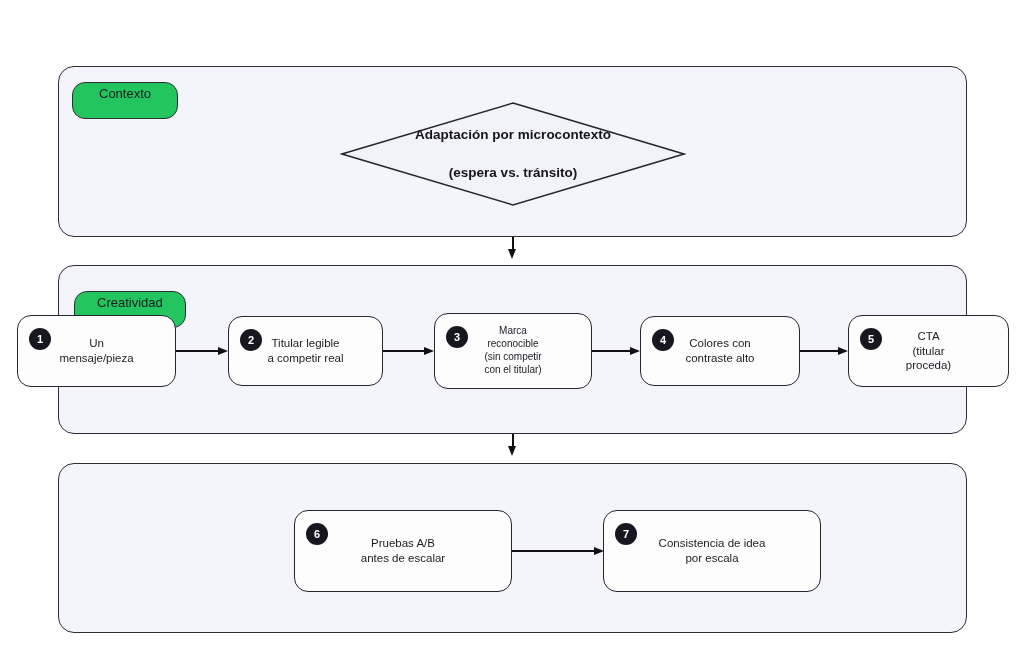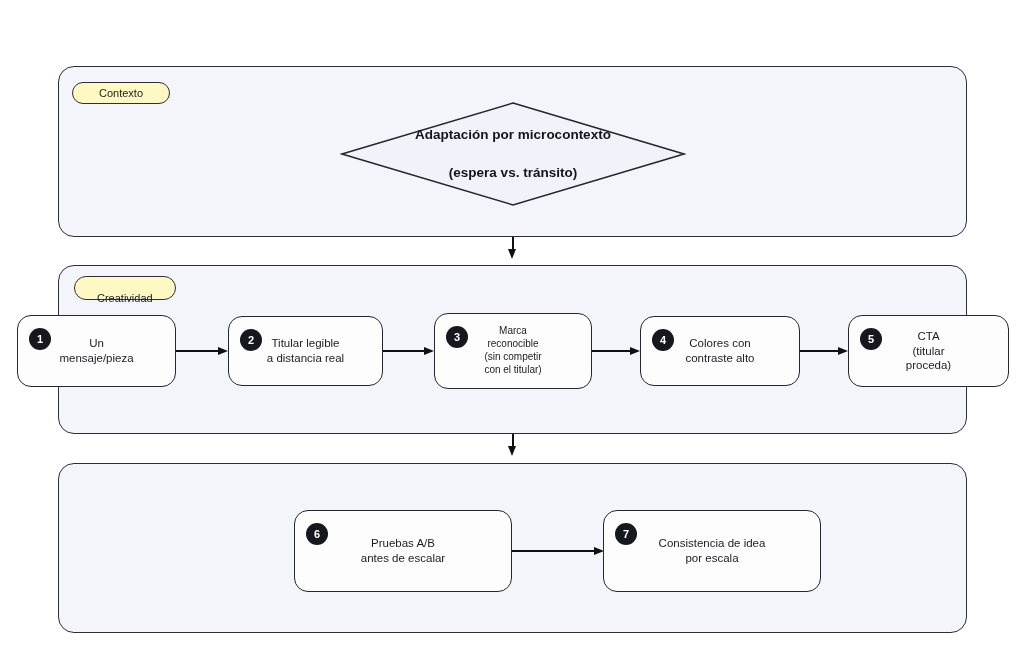--- a/index.html
+++ b/index.html
@@ -14,26 +14,26 @@
   }
   .section {
     position: absolute;
     background: #f4f5fa;
     border: 1.5px solid #2e2e38;
     border-radius: 16px;
     box-sizing: border-box;
   }
   .pill {
     position: absolute;
-    background: #fef9c3;
+    background: #22c55e;
     border: 1.4px solid #2e2e38;
     border-radius: 13px;
-    height: 22px;
+    height: 37px;
     line-height: 21px;
-    font-size: 11px;
+    font-size: 13px;
     padding: 0 26px;
     box-sizing: border-box;
     white-space: nowrap;
     color: #1b1b22;
     z-index: 3;
   }
   .node {
     position: absolute;
     background: #fdfdfe;
     border: 1.5px solid #26262e;
@@ -101,21 +101,21 @@
 </head>
 <body>
 
 <div id="canvas">
 
   <div class="section" style="left:58px; top:66px; width:909px; height:171px;"></div>
   <div class="section" style="left:58px; top:265px; width:909px; height:169px;"></div>
   <div class="section" style="left:58px; top:463px; width:909px; height:170px;"></div>
 
   <div class="pill" style="left:72px; top:82px;">Contexto</div>
-  <div class="pill" style="left:74px; top:276px; padding:11px 22px;">Creatividad</div>
+  <div class="pill" style="left:74px; top:291px; padding:0 22px;">Creatividad</div>
 
   <div class="diamond-wrap">
     <svg width="346" height="106" viewBox="0 0 346 106">
       <polygon points="173,2 344,53 173,104 2,53" fill="#f2f2fb" stroke="#26262e" stroke-width="1.4"></polygon>
     </svg>
     <div class="diamond-label">
       <span>Adaptación por microcontexto</span>
       <span>(espera vs. tránsito)</span>
     </div>
   </div>
@@ -134,21 +134,21 @@
     </div>
   </div>
 
   <div class="hline" style="left:176px; top:350px; width:43px;"></div>
   <div class="head-right" style="left:218px; top:346.5px;"></div>
 
   <div class="node" style="left:228px; top:316px; width:155px; height:70px;">
     <span class="badge">2</span>
     <div class="node-label">
       <span>Titular legible</span>
-      <span>a distancia real</span>
+      <span>a competir real</span>
     </div>
   </div>
 
   <div class="hline" style="left:383px; top:350px; width:42px;"></div>
   <div class="head-right" style="left:424px; top:346.5px;"></div>
 
   <div class="node" style="left:434px; top:313px; width:158px; height:76px;">
     <span class="badge">3</span>
     <div class="node-label" style="font-size:10px; line-height:1.28;">
       <span>Marca</span>

